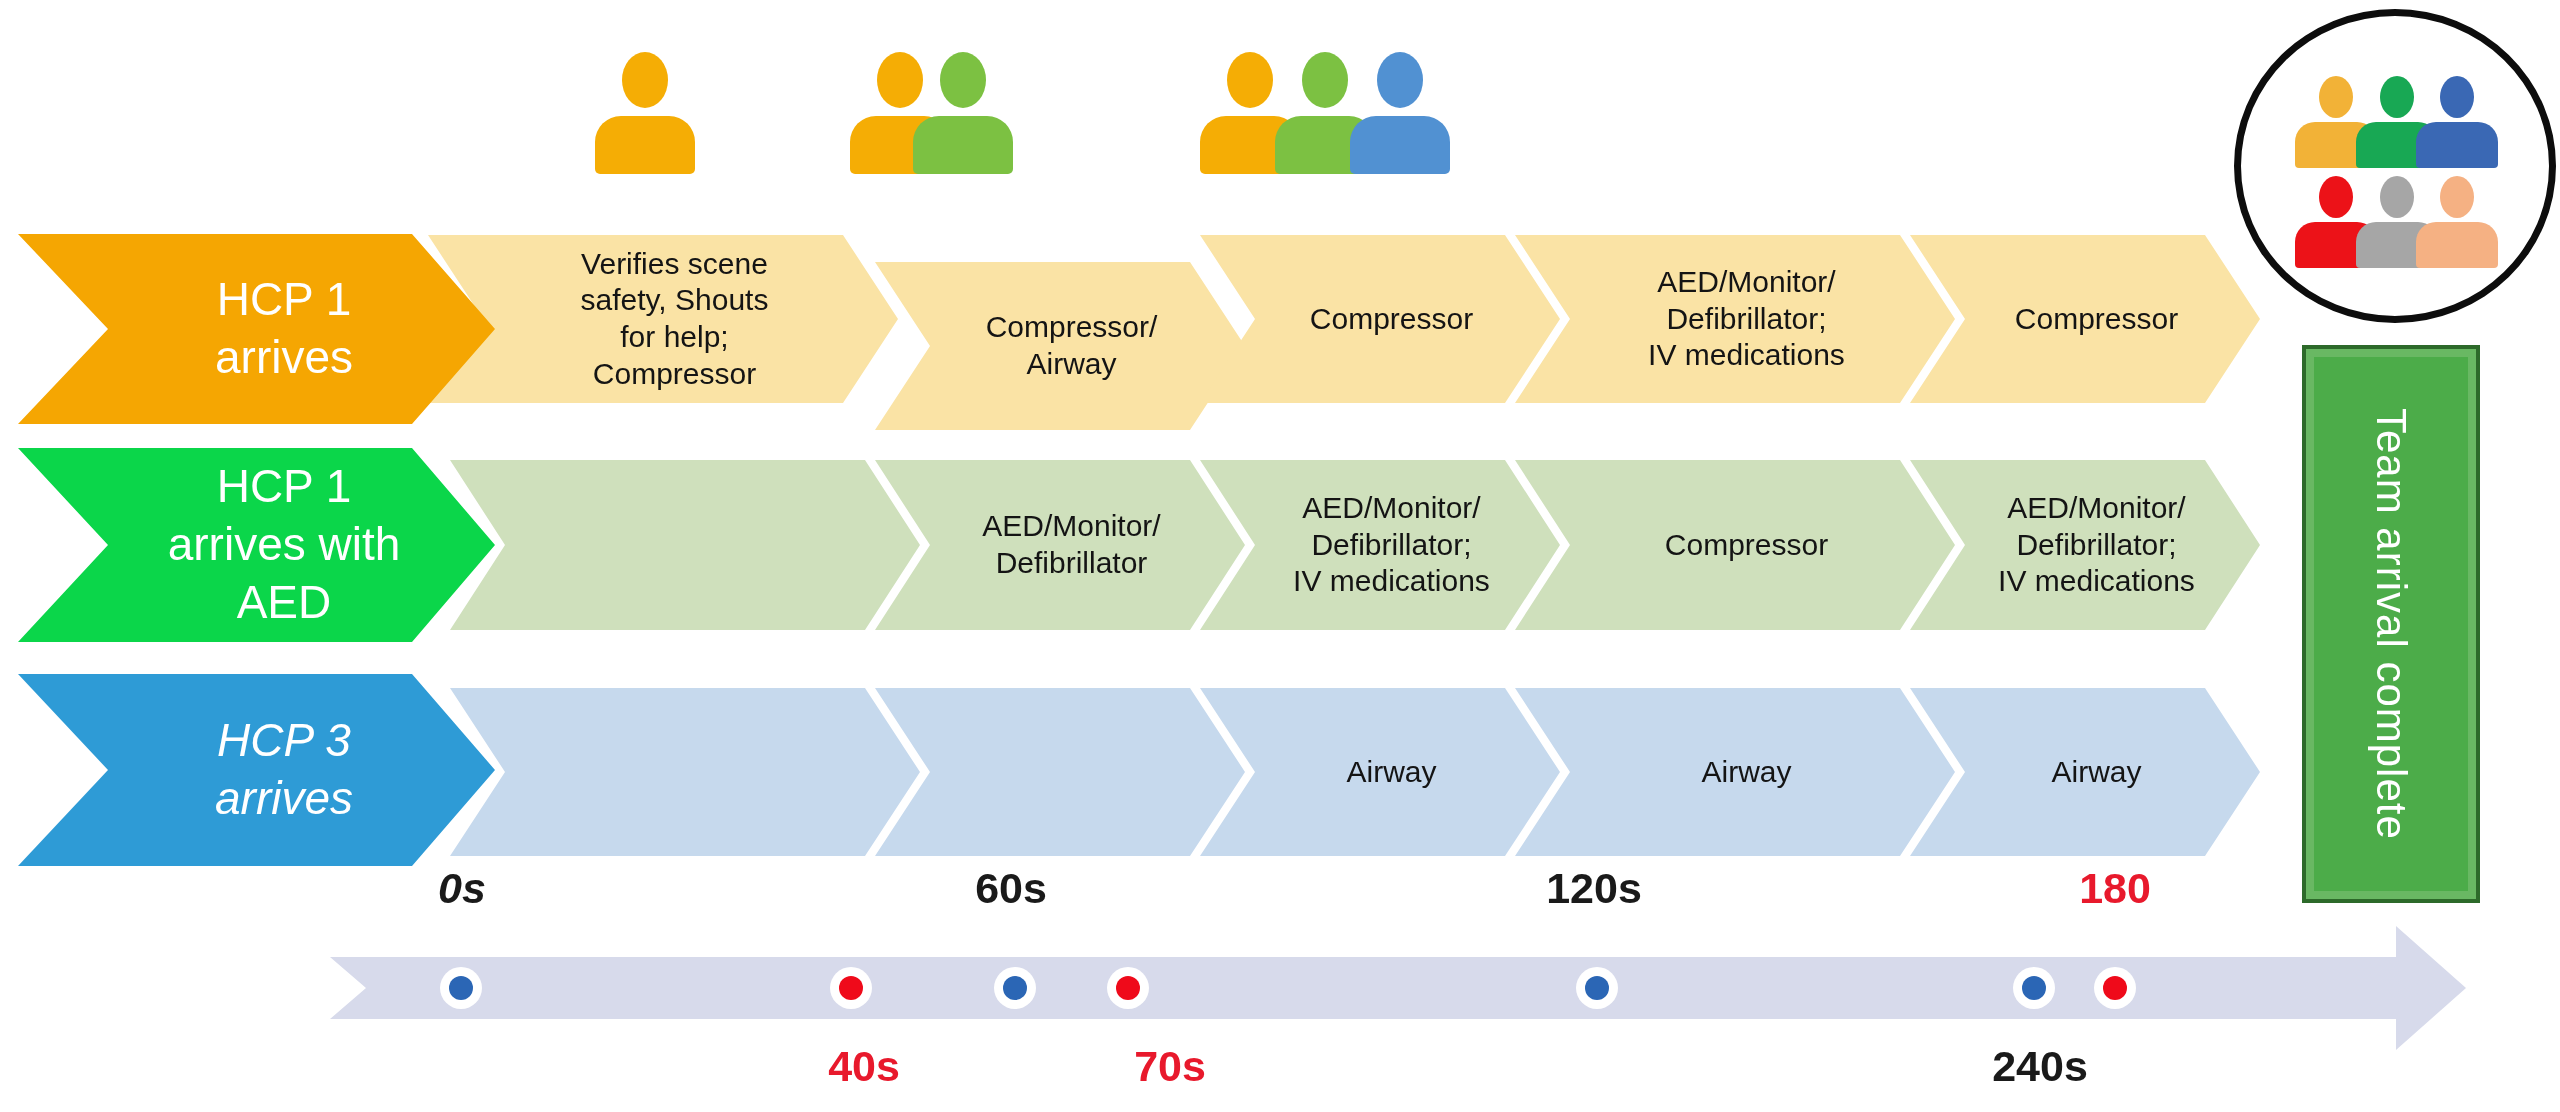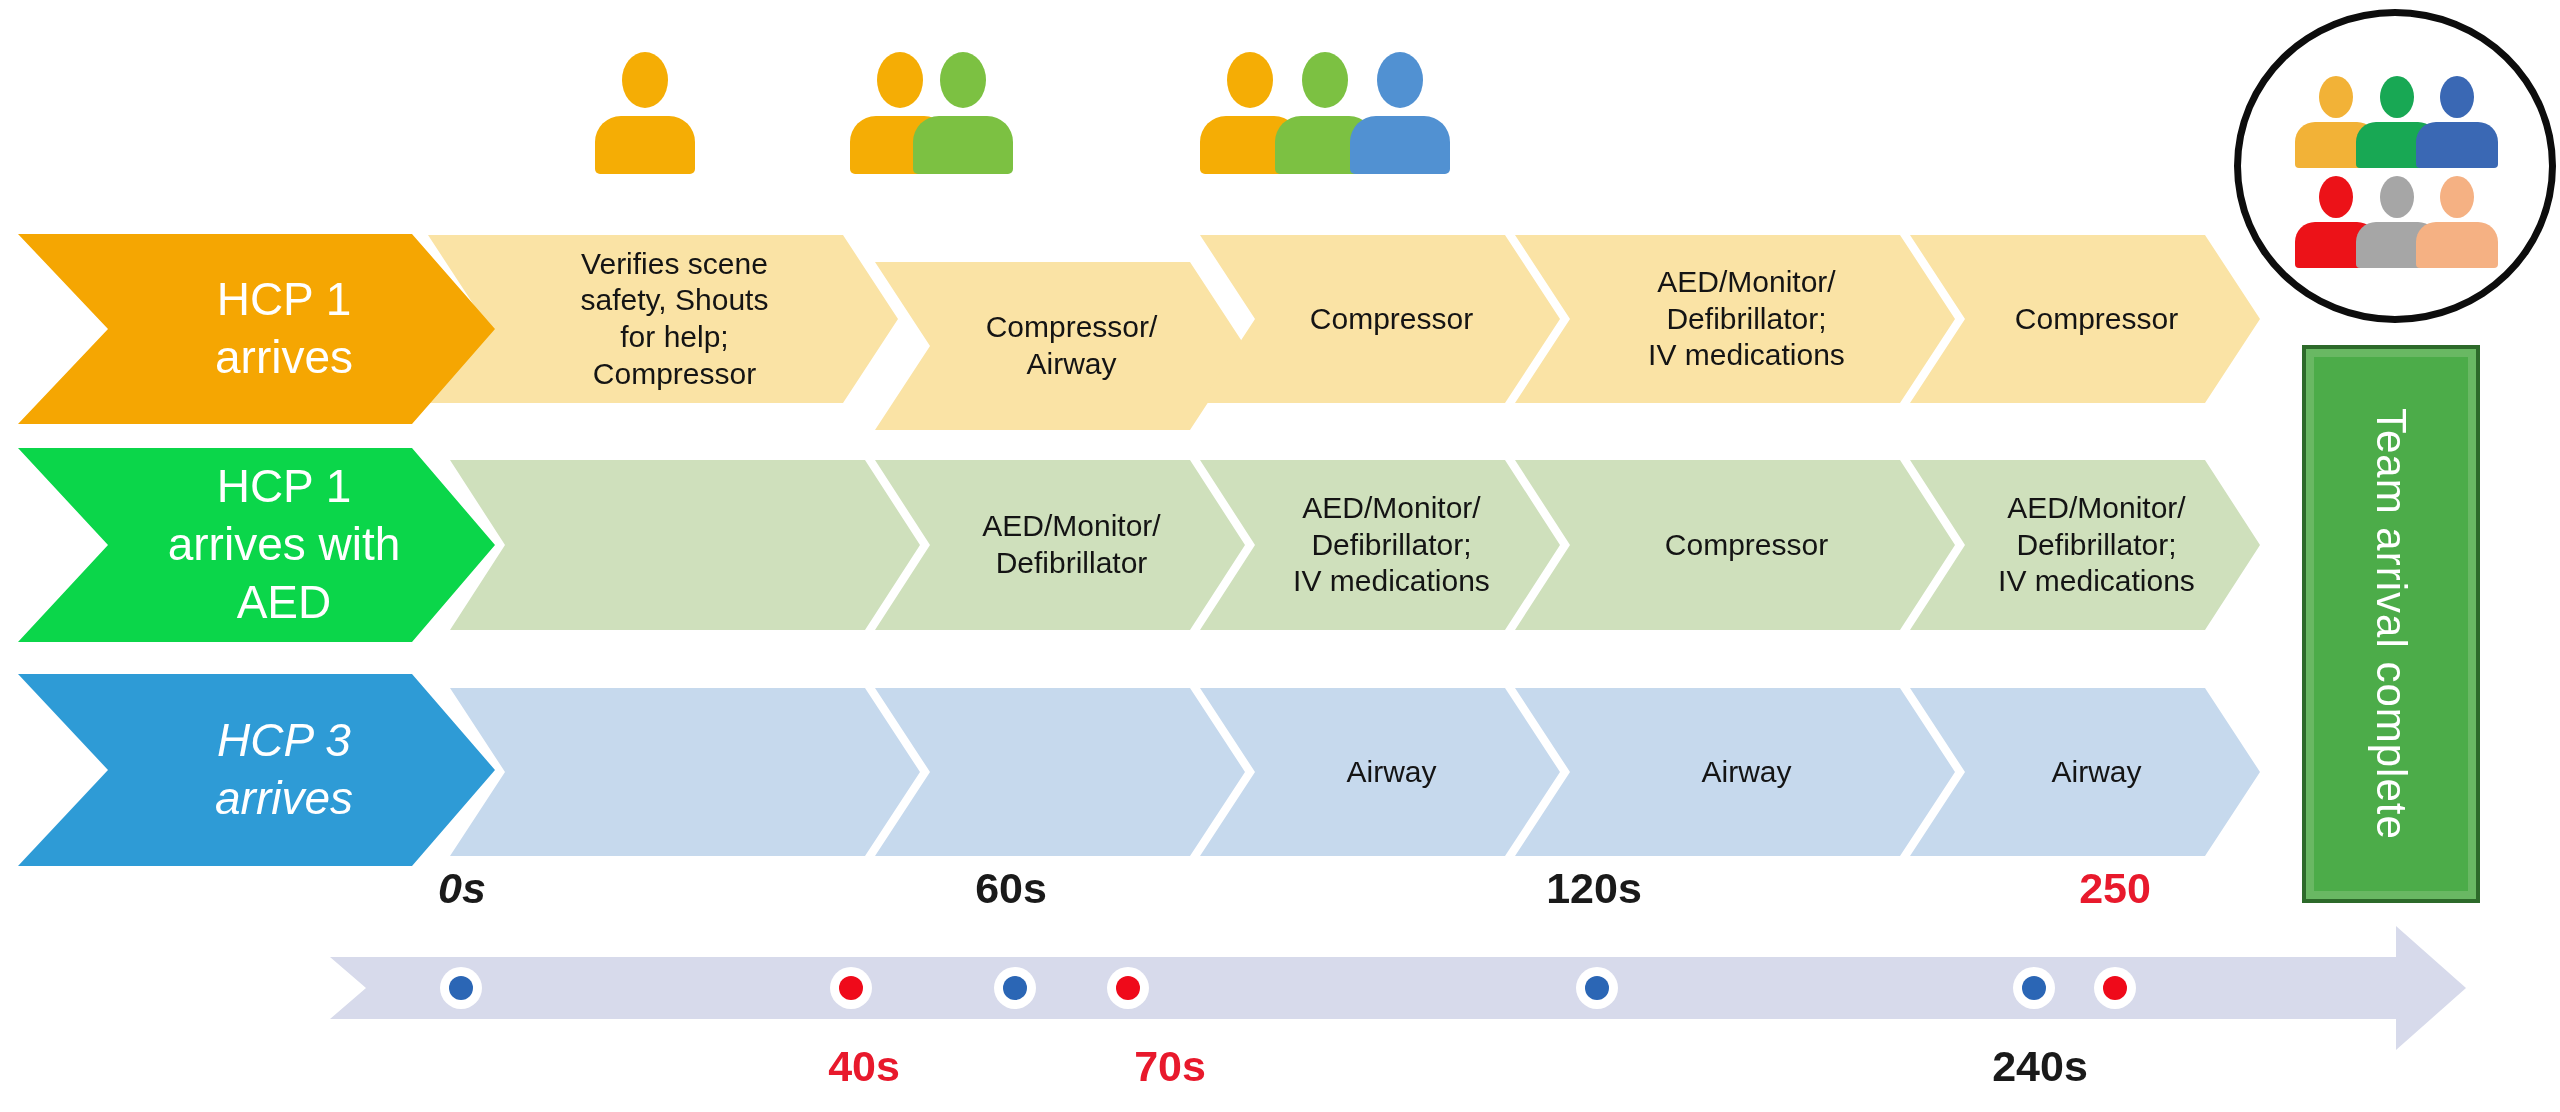--- a/index.html
+++ b/index.html
@@ -207,19 +207,19 @@
   <div class="dot" style="left:2013px;" data-color="blue">
       <i></i>
     </div>
   <div class="dot" style="left:2094px;" data-color="red">
       <i></i>
     </div>
 
   <div class="tlabel tl-above" style="left:462px;font-style:italic;" data-style="black">0s</div>
   <div class="tlabel tl-above" style="left:1011px;" data-style="black">60s</div>
   <div class="tlabel tl-above" style="left:1594px;" data-style="black">120s</div>
-  <div class="tlabel tl-above" style="left:2115px;" data-style="red">250</div>
+  <div class="tlabel tl-above" style="left:2115px;" data-style="red">180</div>
 
   <div class="tlabel tl-below" style="left:864px;" data-style="red">40s</div>
   <div class="tlabel tl-below" style="left:1170px;" data-style="red">70s</div>
   <div class="tlabel tl-below" style="left:2040px;" data-style="black">240s</div>
 
 </div>
 
 </body></html>

